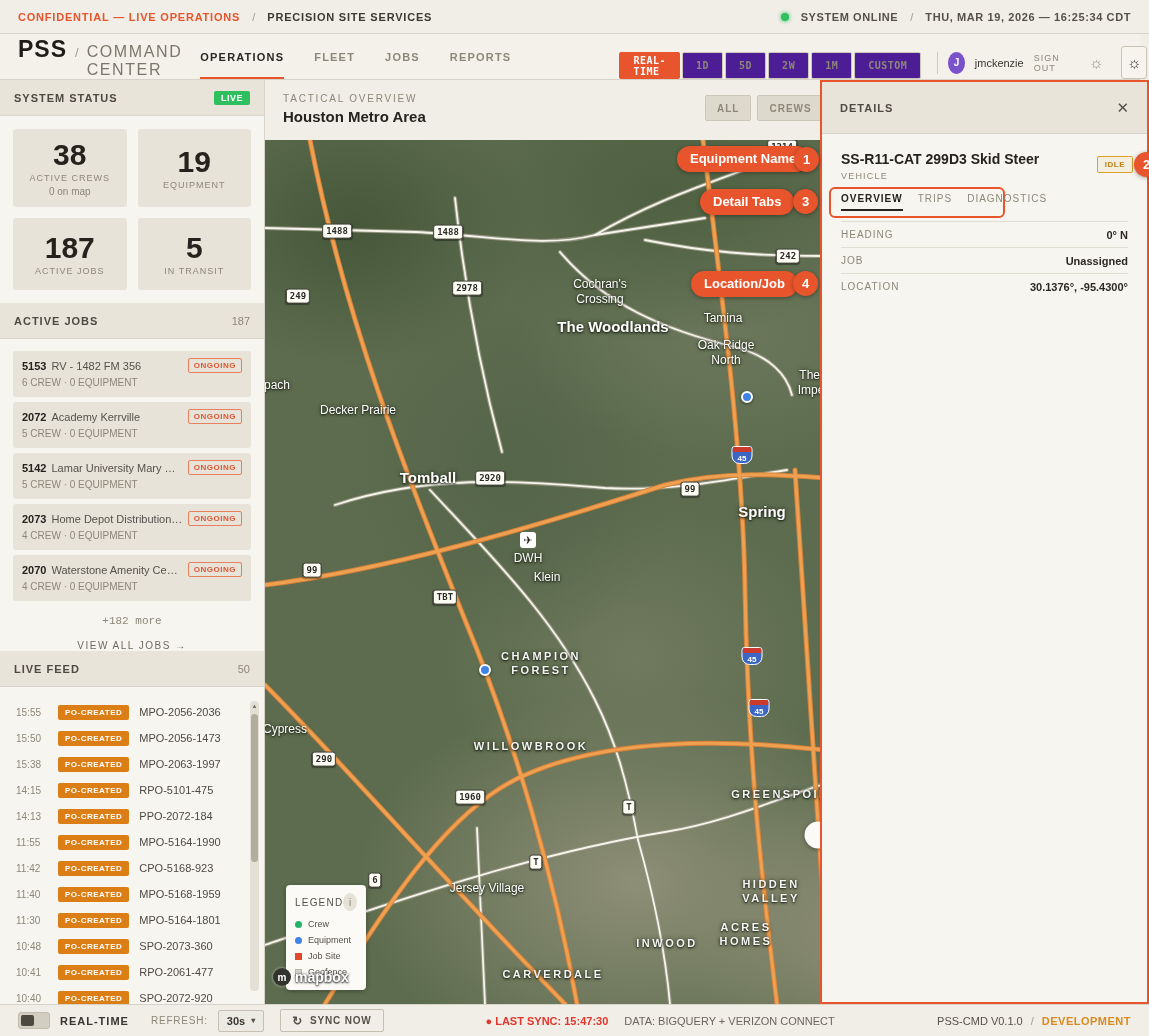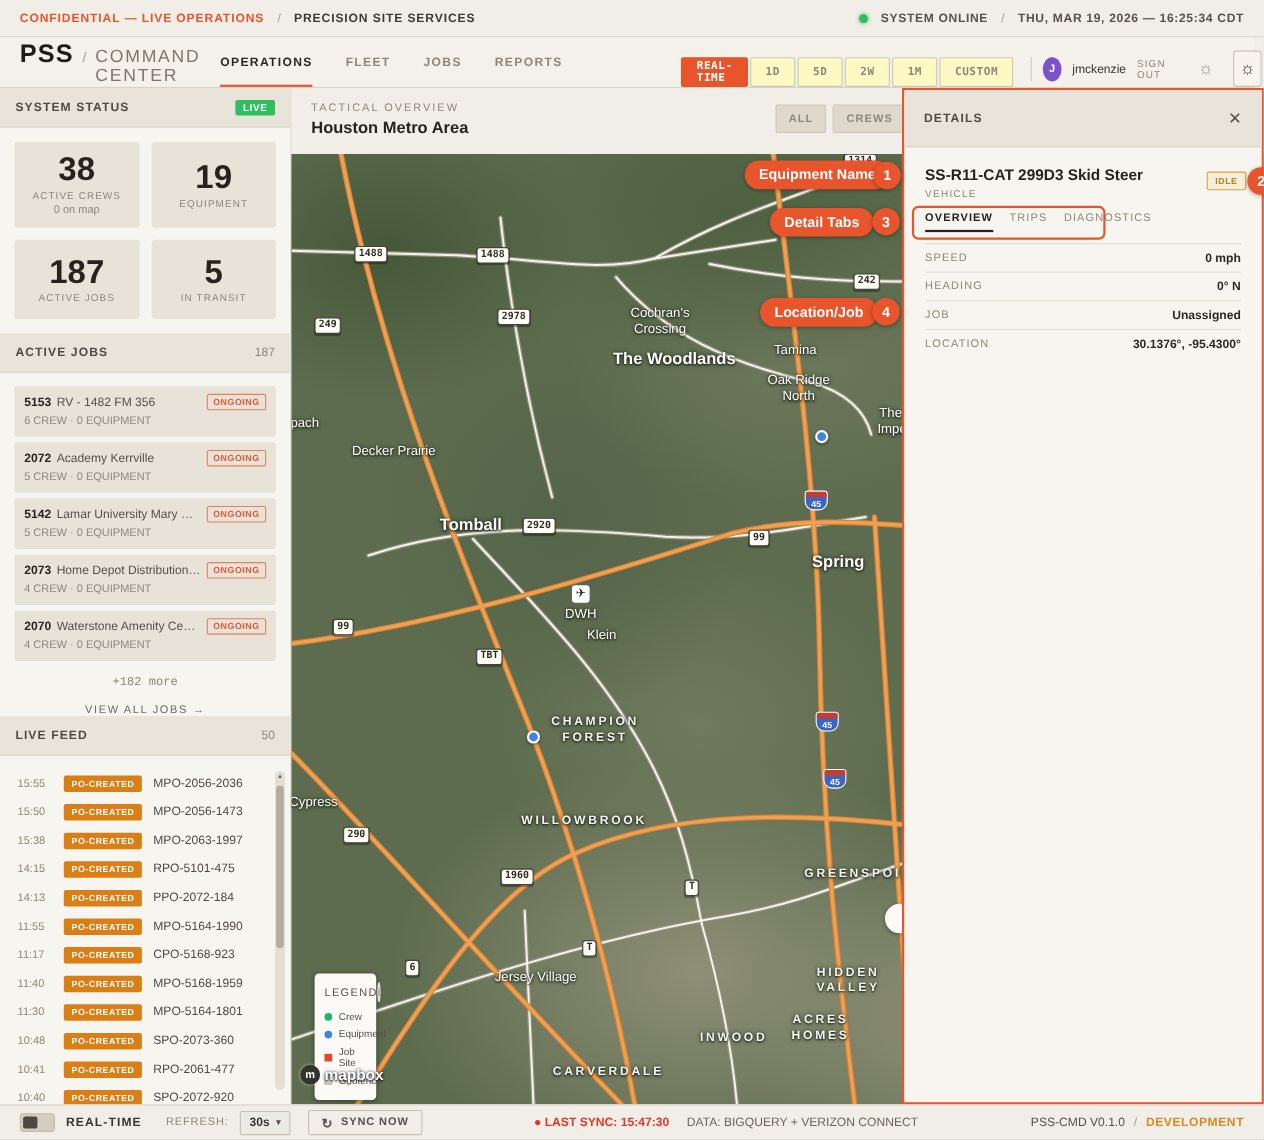--- a/index.html
+++ b/index.html
@@ -24,21 +24,21 @@
   .logo-wrap{display:flex;align-items:baseline;gap:8px;padding-left:18px;width:265px;}
   .logo{font-size:23px;font-weight:bold;letter-spacing:1px;color:#1f1c18;}
   .logo-sep{color:#a39d90;font-size:13px;}
   .logo-sub{color:#7d776b;font-size:16px;letter-spacing:1.6px;}
   .nav{display:flex;gap:30px;margin-left:18px;height:100%;align-items:center;}
   .nav-item{font-size:11px;font-weight:bold;letter-spacing:1.2px;color:#8d8779;cursor:pointer;
             height:100%;display:flex;align-items:center;border-bottom:2px solid transparent;padding-top:2px;}
   .nav-item.active{color:#2a2621;border-bottom:2px solid #e8542b;}
   .ranges{display:flex;gap:2px;margin-left:108px;}
   .range-btn{font-family:"DejaVu Sans Mono",monospace;font-size:10px;font-weight:bold;letter-spacing:.5px;
-             background:#fef9c3;border:1px solid #ccc7ba;color:#8d8779;height:27px;display:flex;
+             background:#4c1d95;border:1px solid #ccc7ba;color:#8d8779;height:27px;display:flex;
              align-items:center;padding:0 13px;border-radius:2px;cursor:pointer;}
   .range-btn.active{background:#e8542b;border-color:#e8542b;color:#fff;}
   .hdr-right{display:flex;align-items:center;margin-left:16px;gap:10px;}
   .vdiv{width:1px;height:22px;background:#d0cabe;}
   .avatar{width:22px;height:22px;border-radius:50%;background:#7a52cc;color:#fff;font-size:10px;
           font-weight:bold;display:flex;align-items:center;justify-content:center;}
   .uname{font-size:11px;color:#37332e;}
   .signout{font-size:9px;letter-spacing:1px;color:#8d8779;cursor:pointer;}
   .sun-dim{font-size:16px;color:#9a9486;margin-left:6px;cursor:pointer;}
   .sun-box{width:33px;height:33px;border:1px solid #c9c3b6;border-radius:3px;background:#f7f4ee;
@@ -113,21 +113,21 @@
   .i45{position:absolute;transform:translate(-50%,-50%);width:21px;height:18px;background:#3b66c4;
        border-radius:3px 3px 8px 8px;z-index:3;border:1px solid #fff;overflow:hidden;
        color:#fff;font-size:8px;font-weight:bold;text-align:center;line-height:23px;}
   .i45::before{content:"";position:absolute;left:0;top:0;width:100%;height:5px;background:#ca3b2e;}
   .airport{position:absolute;transform:translate(-50%,-50%);width:16px;height:16px;background:#fff;
            border-radius:3px;color:#1e1e1a;font-size:11px;line-height:16px;text-align:center;z-index:3;}
   .marker{position:absolute;transform:translate(-50%,-50%);width:12px;height:12px;border-radius:50%;
           background:#3f83e8;border:2px solid #fff;box-shadow:0 1px 3px rgba(0,0,0,.5);z-index:4;}
   .cluster{position:absolute;transform:translate(-50%,-50%);width:27px;height:27px;border-radius:50%;
            background:#fbfaf6;box-shadow:0 1px 4px rgba(0,0,0,.4);z-index:4;}
-  .legend{position:absolute;left:21px;top:745px;width:56px;background:#fbfaf6;border-radius:4px;
+  .legend{position:absolute;left:21px;top:745px;width:80px;background:#fbfaf6;border-radius:4px;
           box-shadow:0 1px 5px rgba(0,0,0,.35);padding:8px 9px 7px 9px;z-index:5;}
   .legend-head{display:flex;align-items:center;justify-content:space-between;}
   .legend-title{font-size:10px;letter-spacing:1.2px;color:#55504a;}
   .legend-info{width:18px;height:18px;border-radius:50%;background:#e6e2d8;color:#8d8779;font-size:10px;
                display:flex;align-items:center;justify-content:center;cursor:pointer;}
   .legend-items{margin-top:8px;}
   .legend-item{display:flex;align-items:center;gap:6px;margin:6px 0;}
   .sw{width:7px;height:7px;flex-shrink:0;}
   .sw.dot{border-radius:50%;}
   .legend-label{font-size:9px;color:#55504a;}
@@ -353,21 +353,21 @@
           <div class="feed-time">14:13</div>
           <div class="badge-po">PO-CREATED</div>
           <div class="feed-ref">PPO-2072-184</div>
         </div>
         <div class="feed-row">
           <div class="feed-time">11:55</div>
           <div class="badge-po">PO-CREATED</div>
           <div class="feed-ref">MPO-5164-1990</div>
         </div>
         <div class="feed-row">
-          <div class="feed-time">11:17</div>
+          <div class="feed-time">11:42</div>
           <div class="badge-po">PO-CREATED</div>
           <div class="feed-ref">CPO-5168-923</div>
         </div>
         <div class="feed-row">
           <div class="feed-time">11:40</div>
           <div class="badge-po">PO-CREATED</div>
           <div class="feed-ref">MPO-5168-1959</div>
         </div>
         <div class="feed-row">
           <div class="feed-time">11:30</div>
@@ -530,24 +530,20 @@
     <div class="det-type">VEHICLE</div>
     <div class="badge-idle">IDLE</div>
     <div class="det-tabs-outline"></div>
     <div class="det-tabs" id="det-tabs">
         <div class="det-tab active">OVERVIEW</div>
         <div class="det-tab">TRIPS</div>
         <div class="det-tab">DIAGNOSTICS</div>
       </div>
     <div class="det-rows" id="det-rows">
         <div class="det-row">
-          <div class="det-row-label">SPEED</div>
-          <div class="det-row-value">0 mph</div>
-        </div>
-        <div class="det-row">
           <div class="det-row-label">HEADING</div>
           <div class="det-row-value">0° N</div>
         </div>
         <div class="det-row">
           <div class="det-row-label">JOB</div>
           <div class="det-row-value">Unassigned</div>
         </div>
         <div class="det-row">
           <div class="det-row-label">LOCATION</div>
           <div class="det-row-value">30.1376°, -95.4300°</div>

